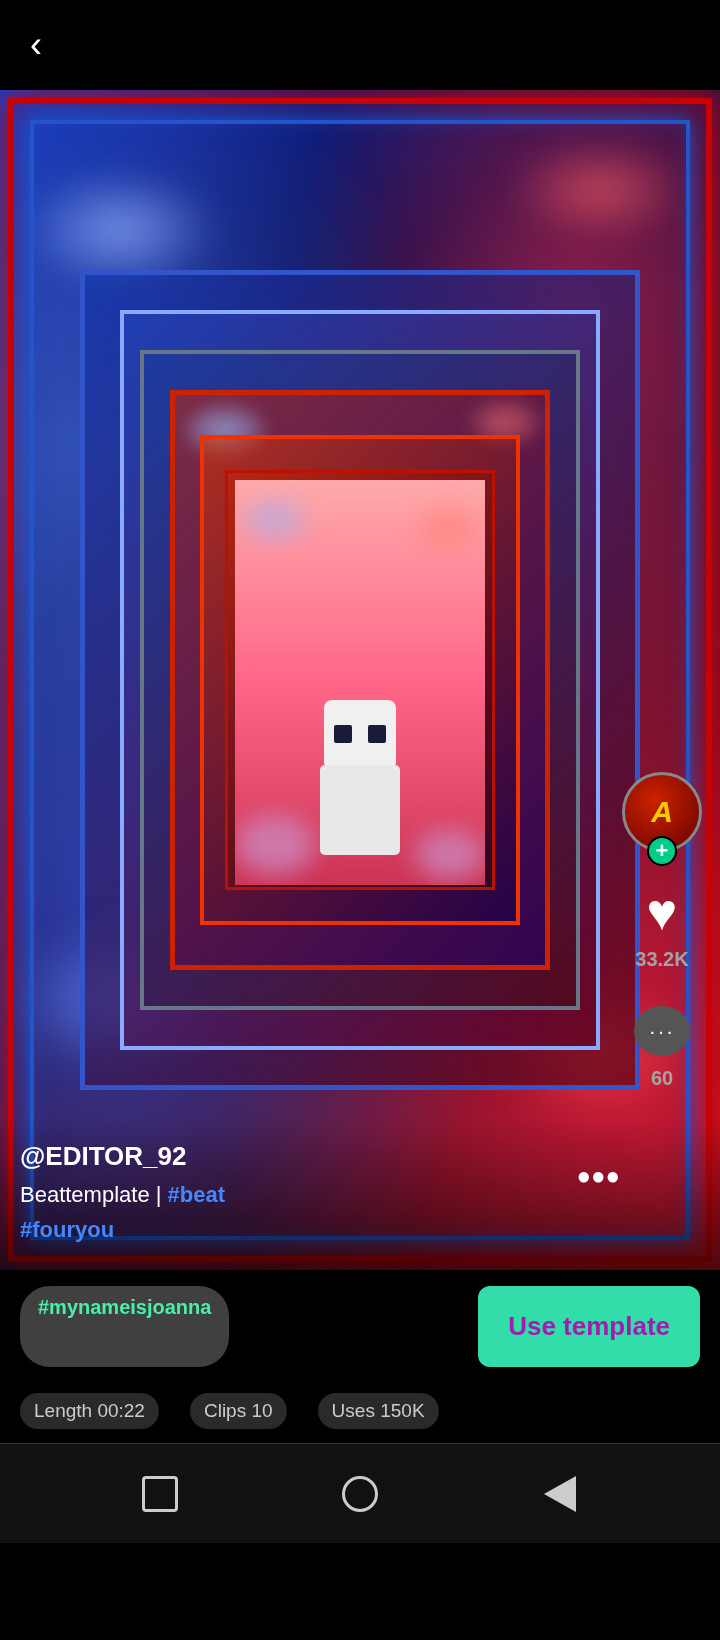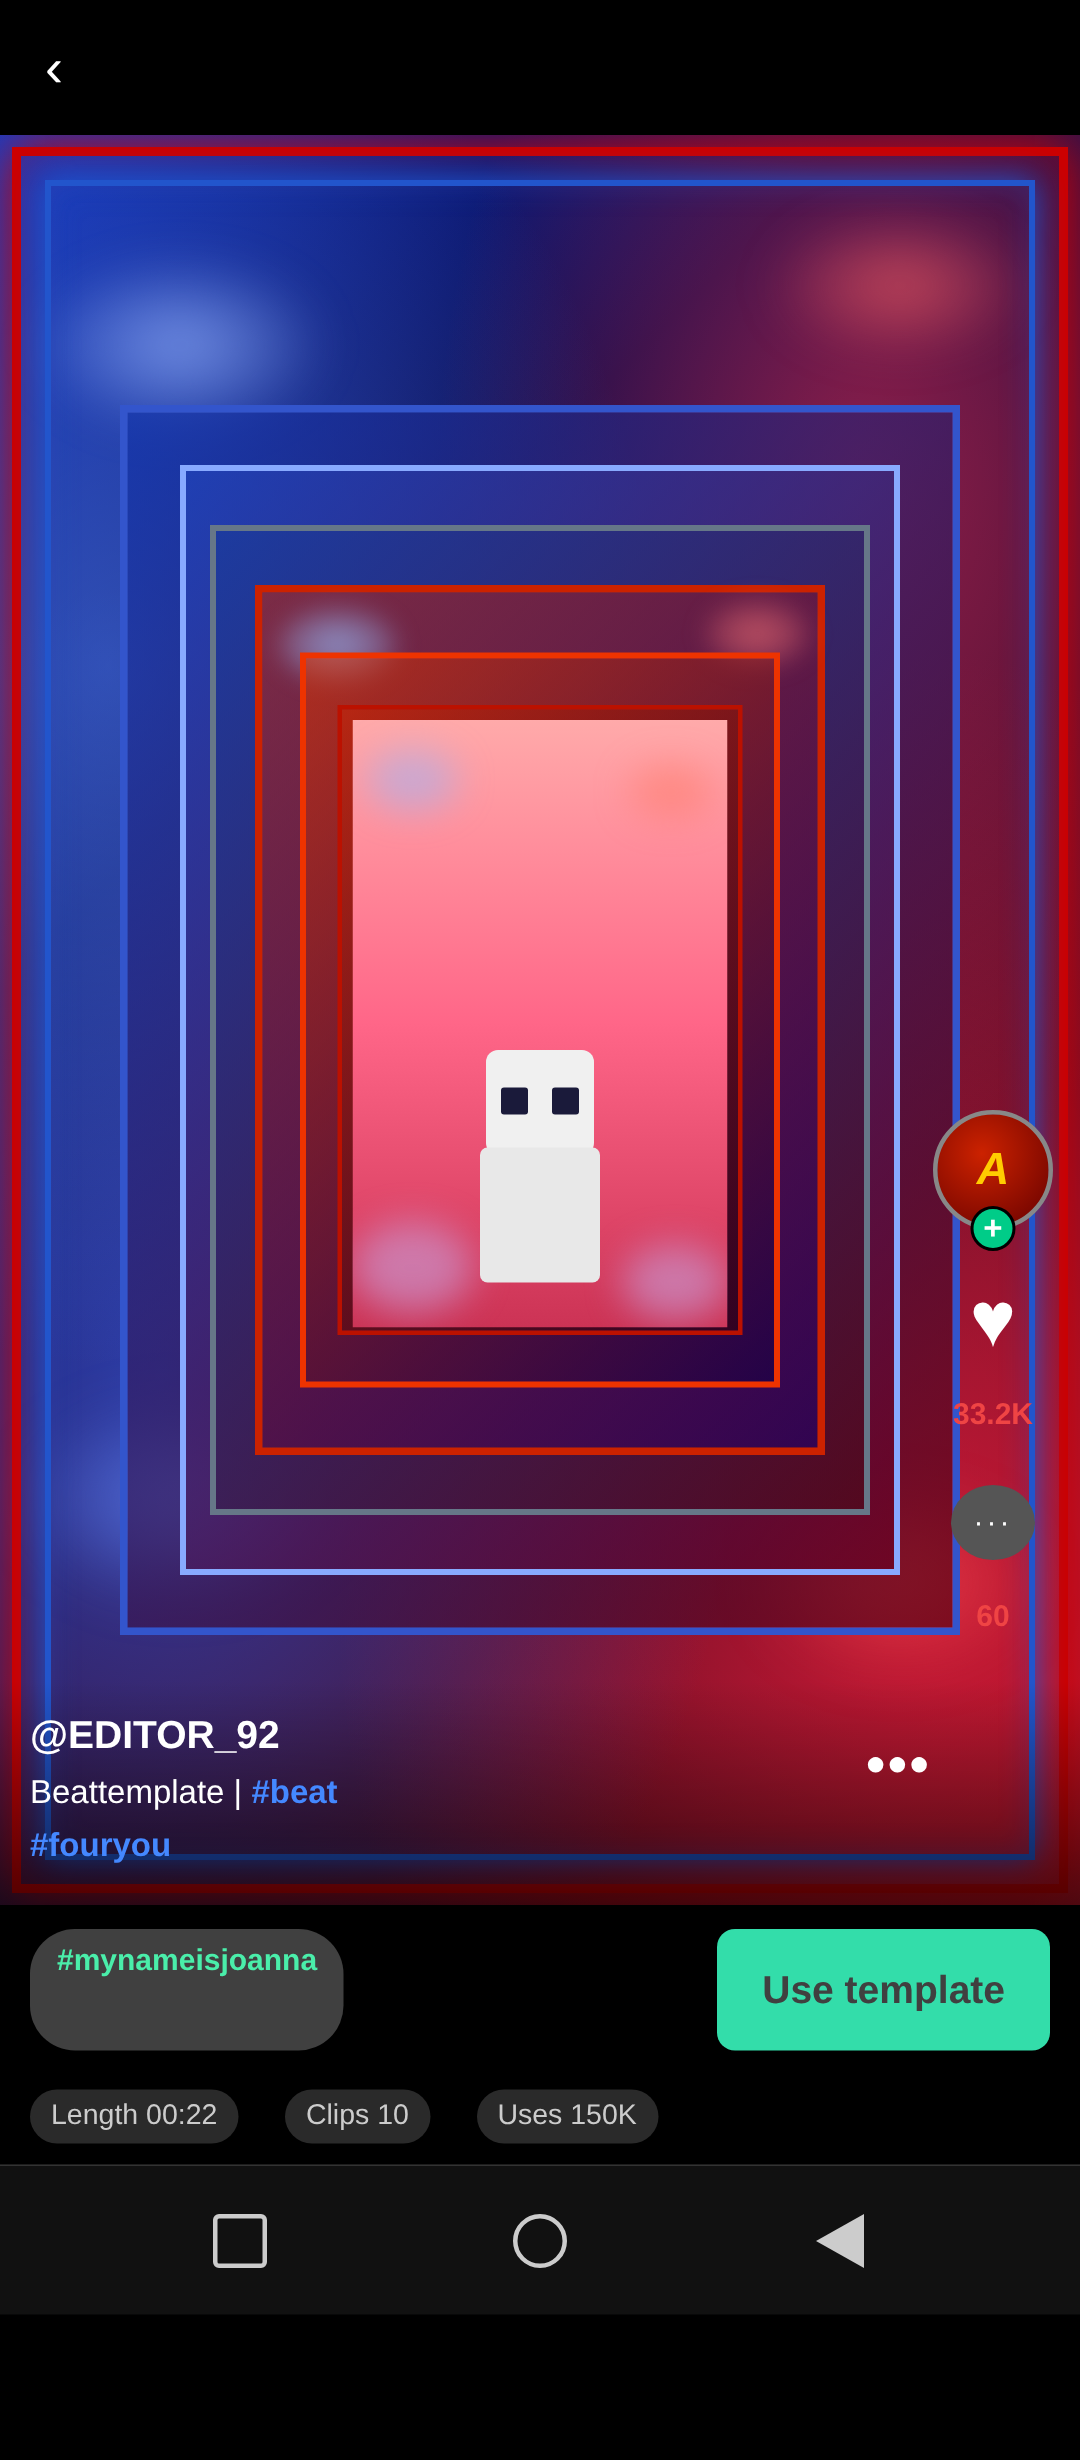--- a/index.html
+++ b/index.html
@@ -328,25 +328,24 @@
     }
 
     .comment-bubble::after {
       content: '···';
       font-size: 20px;
       color: #fff;
       letter-spacing: 2px;
     }
 
     .count-text {
-      color: #ef4444;
+      color: #a3a3a3;
       font-size: 20px;
       font-weight: 600;
       text-align: center;
-      margin-top: 16px;
     }
 
     
     .bottom-info {
       position: absolute;
       bottom: 0;
       left: 0;
       right: 0;
       padding: 20px 100px 20px 20px;
       background: linear-gradient(transparent, rgba(0,0,0,0.6));
@@ -397,21 +396,21 @@
       font-size: 20px;
       font-weight: 600;
       padding: 10px 18px;
       border-radius: 30px;
       white-space: nowrap;
     }
 
     .use-template-btn {
       margin-left: auto;
       background: #33ddaa;
-      color: #404040;
+      color: #a21caf;
       font-size: 26px;
       font-weight: 700;
       padding: 25px 30px;
       border-radius: 12px;
       border: none;
       cursor: pointer;
       white-space: nowrap;
       flex-shrink: 0;
     }
 

